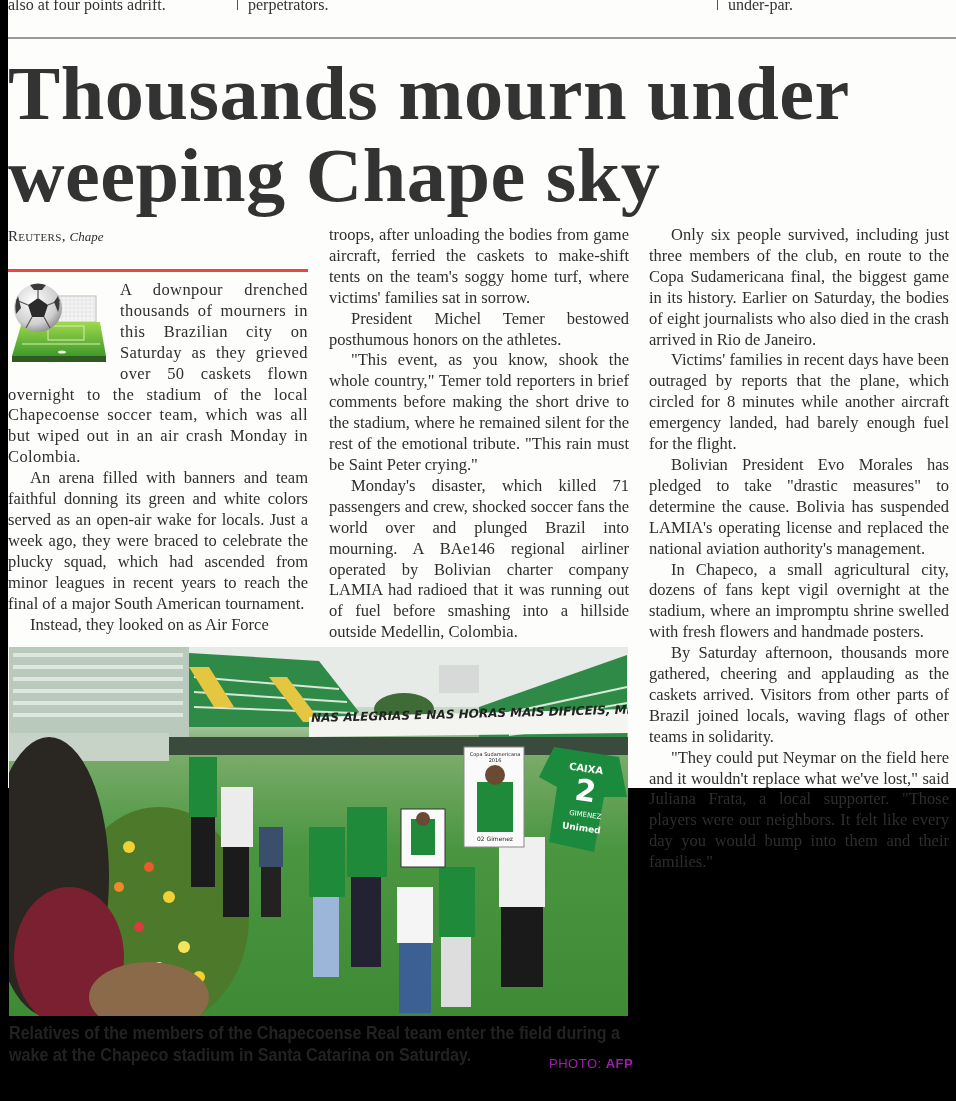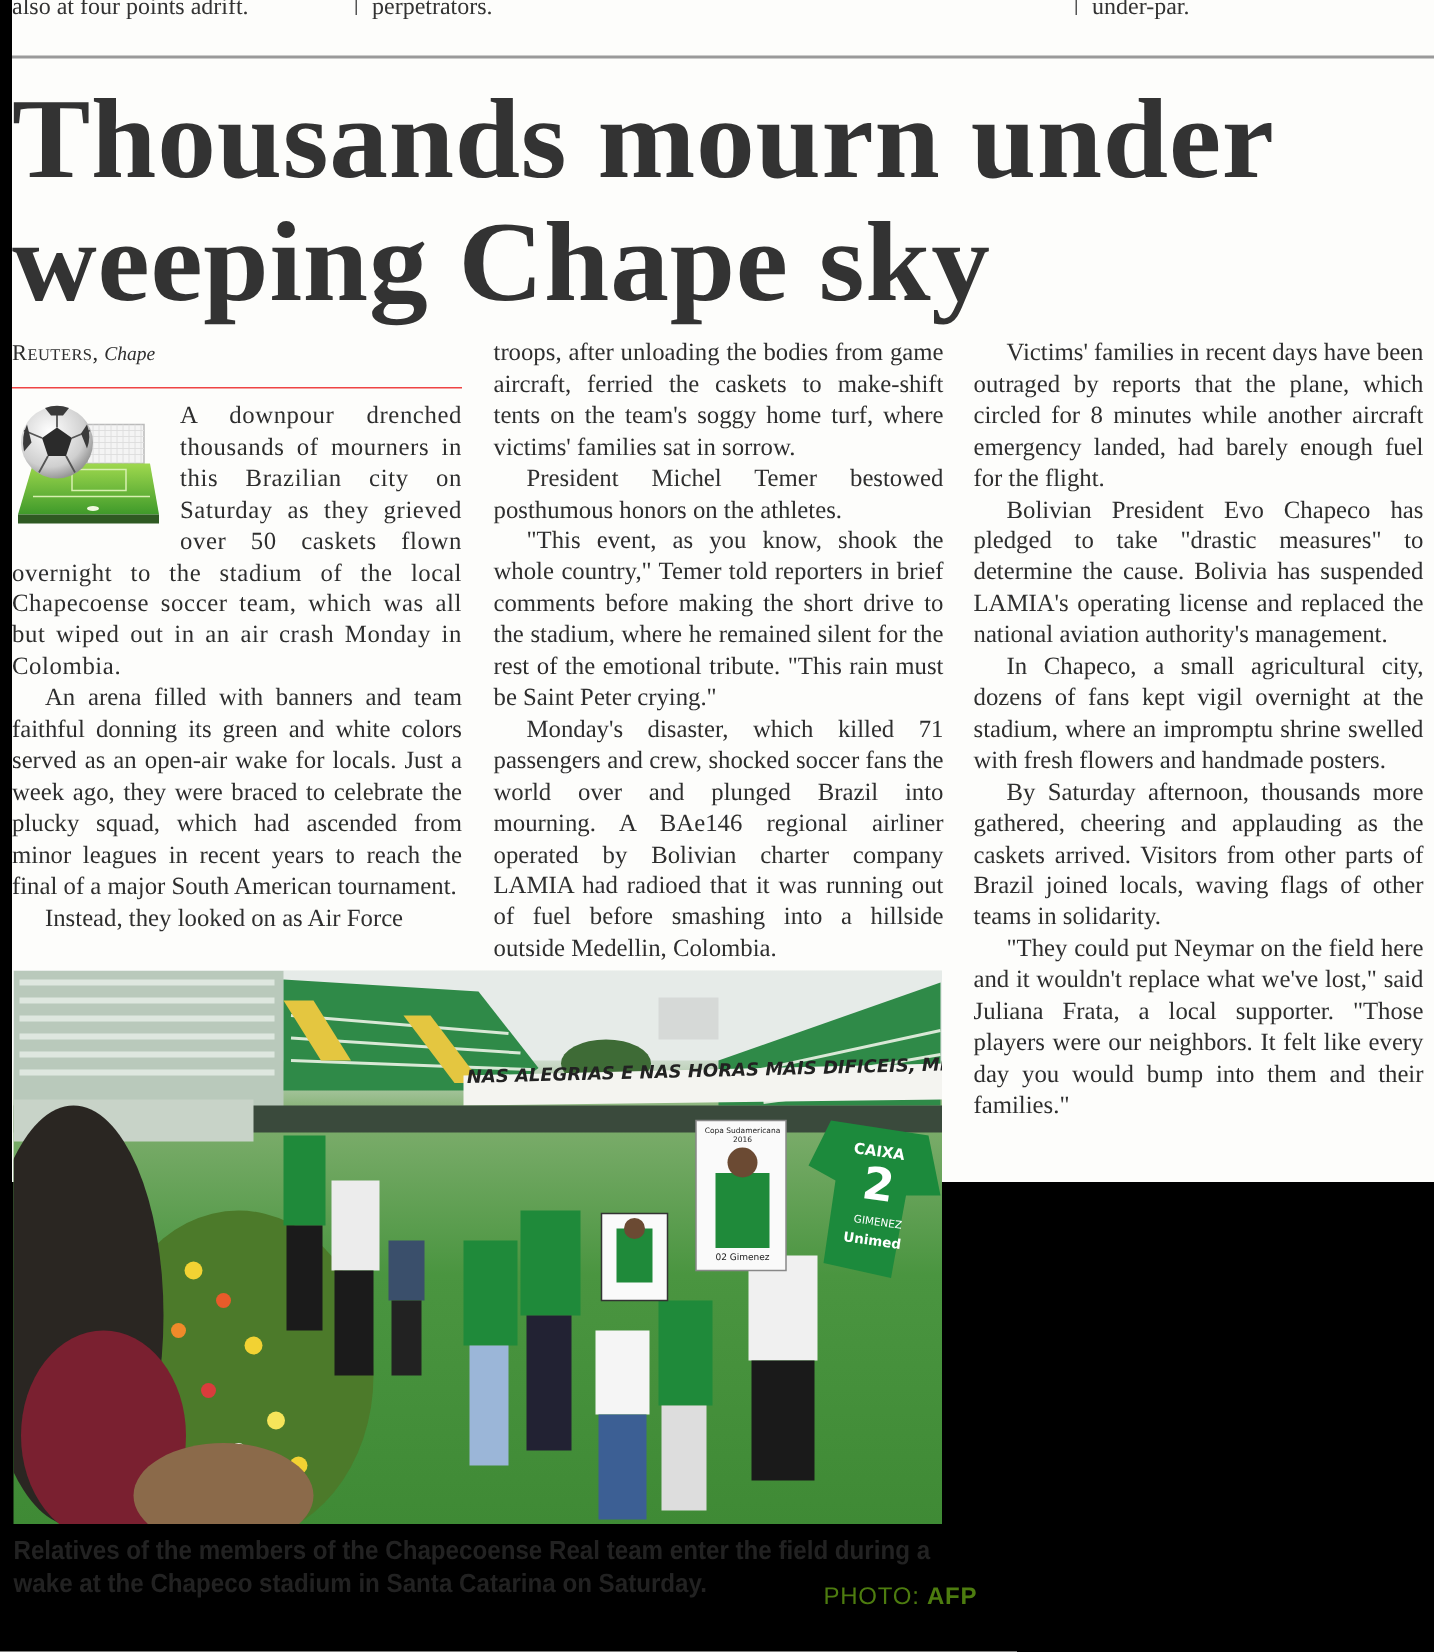--- a/index.html
+++ b/index.html
@@ -23,37 +23,37 @@
       font-weight: bold; font-size: 76px; line-height: 82px; color: #333;
       letter-spacing: 0.5px;
       transform: scaleX(1.03); transform-origin: left top;
     }
     .col { position: absolute; font-size: 16.5px; line-height: 20.9px; text-align: justify; color: #2e2e2e; }
     .col p { margin: 0; text-indent: 22px; }
     .col p.noindent { text-indent: 0; }
     .col1 { left: 0; top: 226px; width: 300px; }
     .col2 { left: 321px; top: 225px; width: 300px; }
     .col3 { left: 641px; top: 225px; width: 300px; }
-    .byline { font-size: 15px; line-height: 20px; padding-bottom: 12px; border-bottom: 1px solid #ef4444; margin-bottom: 8px; }
+    .byline { font-size: 15px; line-height: 20px; padding-bottom: 22px; border-bottom: 3px solid #ef4444; margin-bottom: 8px; }
     .byline .agency { font-variant: small-caps; letter-spacing: 0.3px; }
     .byline .place { font-style: italic; font-size: 13px; }
     .icon-box { float: left; width: 104px; height: 84px; margin: 2px 8px 2px 0; position: relative; }
     .photo {
       position: absolute; left: 1px; top: 647px; width: 619px; height: 369px; overflow: hidden;
       background: linear-gradient(#e8ece9 0%, #dfe5e2 14%, #7fae6e 26%, #4a9540 55%, #3f8a35 100%);
     }
     .caption {
       position: absolute; left: 1px; top: 1022px; width: 622px;
       font-family: "Liberation Sans", "DejaVu Sans", sans-serif; font-weight: bold;
       font-size: 17.5px; line-height: 22px; color: #222;
       transform: scaleX(0.92); transform-origin: left top; width: 676px;
     }
     .credit {
       position: absolute; left: 541px; top: 1056px;
-      font-family: "Liberation Sans", "DejaVu Sans", sans-serif; font-size: 16px; color: #4d7c0f; letter-spacing: 0.5px;
+      font-family: "Liberation Sans", "DejaVu Sans", sans-serif; font-size: 13px; color: #a21caf; letter-spacing: 0.5px;
     }
     .credit b { font-weight: bold; }
   </style>
 </head>
 <body>
 
 <div class="page">
 
   <div class="prev-row">
     <span style="left:0;">also at four points adrift.</span>
@@ -111,22 +111,23 @@
   </div>
 
   <div class="col col2">
     <p class="noindent">troops, after unloading the bodies from game aircraft, ferried the caskets to make-shift tents on the team's soggy home turf, where victims' families sat in sorrow.</p>
     <p>President Michel Temer bestowed posthumous honors on the athletes.</p>
     <p>"This event, as you know, shook the whole country," Temer told reporters in brief comments before making the short drive to the stadium, where he remained silent for the rest of the emotional tribute. "This rain must be Saint Peter crying."</p>
     <p>Monday's disaster, which killed 71 passengers and crew, shocked soccer fans the world over and plunged Brazil into mourning. A BAe146 regional airliner operated by Bolivian charter company LAMIA had radioed that it was running out of fuel before smashing into a hillside outside Medellin, Colombia.</p>
   </div>
 
   <div class="col col3">
+    <p>Only six people survived, including just three members of the club, en route to the Copa Sudamericana final, the biggest game in its history. Earlier on Saturday, the bodies of eight journalists who also died in the crash arrived in Rio de Janeiro.</p>
     <p>Victims' families in recent days have been outraged by reports that the plane, which circled for 8 minutes while another aircraft emergency landed, had barely enough fuel for the flight.</p>
-    <p>Bolivian President Evo Chapeco has pledged to take "drastic measures" to determine the cause. Bolivia has suspended LAMIA's operating license and replaced the national aviation authority's management.</p>
+    <p>Bolivian President Evo Morales has pledged to take "drastic measures" to determine the cause. Bolivia has suspended LAMIA's operating license and replaced the national aviation authority's management.</p>
     <p>In Chapeco, a small agricultural city, dozens of fans kept vigil overnight at the stadium, where an impromptu shrine swelled with fresh flowers and handmade posters.</p>
     <p>By Saturday afternoon, thousands more gathered, cheering and applauding as the caskets arrived. Visitors from other parts of Brazil joined locals, waving flags of other teams in solidarity.</p>
     <p>"They could put Neymar on the field here and it wouldn't replace what we've lost," said Juliana Frata, a local supporter. "Those players were our neighbors. It felt like every day you would bump into them and their families."</p>
   </div>
 
   <div class="photo">
     <svg width="619" height="369" viewBox="0 0 619 369" style="position:absolute;left:0;top:0;">
 
       <rect x="0" y="0" width="619" height="60" fill="#e6ebe8"></rect>
 

